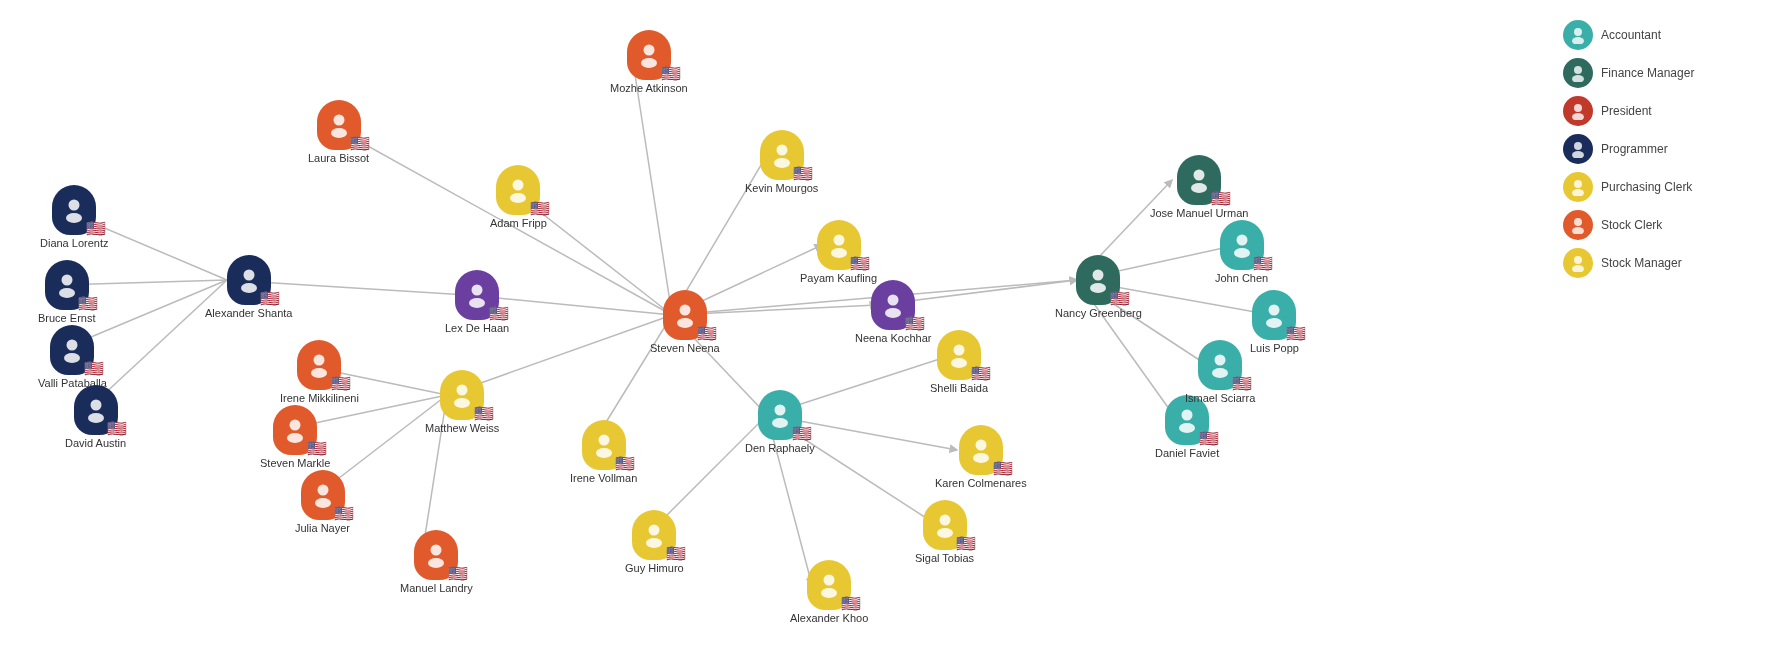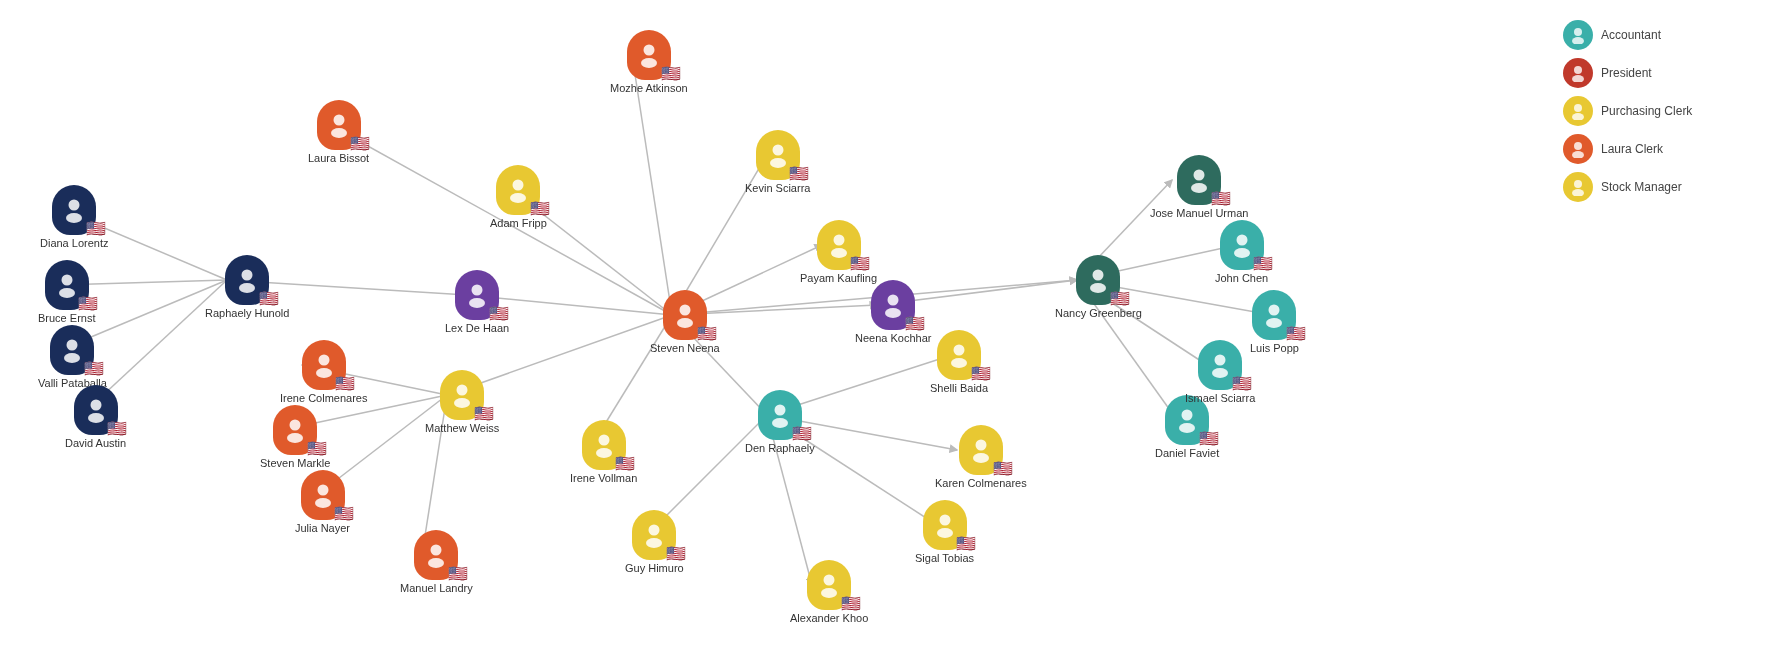--- a/index.html
+++ b/index.html
@@ -158,21 +158,21 @@
       <div class="node-label">Adam Fripp</div>
     </div>
     <div class="node" style="left: 745px; top: 130px;">
       <div class="node-icon" style="background: rgb(232, 200, 50); width: 44px; height: 50px; border-radius: 22px 22px 18px 18px; position: relative; display: flex; align-items: center; justify-content: center;">
         <svg width="24" height="28" viewBox="0 0 24 28" fill="none">
     <circle cx="12" cy="9" r="5.5" fill="white" opacity="0.85"></circle>
     <ellipse cx="12" cy="22" rx="8" ry="5" fill="white" opacity="0.85"></ellipse>
   </svg>
         <span style="position: absolute; bottom: -2px; right: -10px; font-size: 16px; line-height: 1;">🇺🇸</span>
       </div>
-      <div class="node-label">Kevin Sciarra</div>
+      <div class="node-label">Kevin Mourgos</div>
     </div>
     <div class="node" style="left: 800px; top: 220px;">
       <div class="node-icon" style="background: rgb(232, 200, 50); width: 44px; height: 50px; border-radius: 22px 22px 18px 18px; position: relative; display: flex; align-items: center; justify-content: center;">
         <svg width="24" height="28" viewBox="0 0 24 28" fill="none">
     <circle cx="12" cy="9" r="5.5" fill="white" opacity="0.85"></circle>
     <ellipse cx="12" cy="22" rx="8" ry="5" fill="white" opacity="0.85"></ellipse>
   </svg>
         <span style="position: absolute; bottom: -2px; right: -10px; font-size: 16px; line-height: 1;">🇺🇸</span>
       </div>
       <div class="node-label">Payam Kaufling</div>
@@ -198,21 +198,21 @@
       <div class="node-label">Lex De Haan</div>
     </div>
     <div class="node" style="left: 205px; top: 255px;">
       <div class="node-icon" style="background: rgb(26, 45, 90); width: 44px; height: 50px; border-radius: 22px 22px 18px 18px; position: relative; display: flex; align-items: center; justify-content: center;">
         <svg width="24" height="28" viewBox="0 0 24 28" fill="none">
     <circle cx="12" cy="9" r="5.5" fill="white" opacity="0.85"></circle>
     <ellipse cx="12" cy="22" rx="8" ry="5" fill="white" opacity="0.85"></ellipse>
   </svg>
         <span style="position: absolute; bottom: -2px; right: -10px; font-size: 16px; line-height: 1;">🇺🇸</span>
       </div>
-      <div class="node-label">Raphaely Hunold</div>
+      <div class="node-label">Alexander Shanta</div>
     </div>
     <div class="node" style="left: 1055px; top: 255px;">
       <div class="node-icon" style="background: rgb(46, 107, 94); width: 44px; height: 50px; border-radius: 22px 22px 18px 18px; position: relative; display: flex; align-items: center; justify-content: center;">
         <svg width="24" height="28" viewBox="0 0 24 28" fill="none">
     <circle cx="12" cy="9" r="5.5" fill="white" opacity="0.85"></circle>
     <ellipse cx="12" cy="22" rx="8" ry="5" fill="white" opacity="0.85"></ellipse>
   </svg>
         <span style="position: absolute; bottom: -2px; right: -10px; font-size: 16px; line-height: 1;">🇺🇸</span>
       </div>
       <div class="node-label">Nancy Greenberg</div>
@@ -348,21 +348,21 @@
       <div class="node-label">Matthew Weiss</div>
     </div>
     <div class="node" style="left: 280px; top: 340px;">
       <div class="node-icon" style="background: rgb(224, 90, 43); width: 44px; height: 50px; border-radius: 22px 22px 18px 18px; position: relative; display: flex; align-items: center; justify-content: center;">
         <svg width="24" height="28" viewBox="0 0 24 28" fill="none">
     <circle cx="12" cy="9" r="5.5" fill="white" opacity="0.85"></circle>
     <ellipse cx="12" cy="22" rx="8" ry="5" fill="white" opacity="0.85"></ellipse>
   </svg>
         <span style="position: absolute; bottom: -2px; right: -10px; font-size: 16px; line-height: 1;">🇺🇸</span>
       </div>
-      <div class="node-label">Irene Colmenares</div>
+      <div class="node-label">Irene Mikkilineni</div>
     </div>
     <div class="node" style="left: 295px; top: 470px;">
       <div class="node-icon" style="background: rgb(224, 90, 43); width: 44px; height: 50px; border-radius: 22px 22px 18px 18px; position: relative; display: flex; align-items: center; justify-content: center;">
         <svg width="24" height="28" viewBox="0 0 24 28" fill="none">
     <circle cx="12" cy="9" r="5.5" fill="white" opacity="0.85"></circle>
     <ellipse cx="12" cy="22" rx="8" ry="5" fill="white" opacity="0.85"></ellipse>
   </svg>
         <span style="position: absolute; bottom: -2px; right: -10px; font-size: 16px; line-height: 1;">🇺🇸</span>
       </div>
       <div class="node-label">Julia Nayer</div>
@@ -433,45 +433,63 @@
 <div class="legend-item">
       <div class="legend-icon" style="background: rgb(58, 175, 169);">
         <svg width="18" height="18" viewBox="0 0 18 18" fill="none">
     <circle cx="9" cy="6" r="4" fill="white" opacity="0.8"></circle>
     <ellipse cx="9" cy="15" rx="6" ry="4" fill="white" opacity="0.8"></ellipse>
   </svg>
       </div>
       <span style="font-size: 12px; color: rgb(68, 68, 68);">Accountant</span>
     </div>
     <div class="legend-item">
+      <div class="legend-icon" style="background: rgb(46, 107, 94);">
+        <svg width="18" height="18" viewBox="0 0 18 18" fill="none">
+    <circle cx="9" cy="6" r="4" fill="white" opacity="0.8"></circle>
+    <ellipse cx="9" cy="15" rx="6" ry="4" fill="white" opacity="0.8"></ellipse>
+  </svg>
+      </div>
+      <span style="font-size: 12px; color: rgb(68, 68, 68);">Finance Manager</span>
+    </div>
+    <div class="legend-item">
       <div class="legend-icon" style="background: rgb(192, 57, 43);">
         <svg width="18" height="18" viewBox="0 0 18 18" fill="none">
     <circle cx="9" cy="6" r="4" fill="white" opacity="0.8"></circle>
     <ellipse cx="9" cy="15" rx="6" ry="4" fill="white" opacity="0.8"></ellipse>
   </svg>
       </div>
       <span style="font-size: 12px; color: rgb(68, 68, 68);">President</span>
     </div>
     <div class="legend-item">
+      <div class="legend-icon" style="background: rgb(26, 45, 90);">
+        <svg width="18" height="18" viewBox="0 0 18 18" fill="none">
+    <circle cx="9" cy="6" r="4" fill="white" opacity="0.8"></circle>
+    <ellipse cx="9" cy="15" rx="6" ry="4" fill="white" opacity="0.8"></ellipse>
+  </svg>
+      </div>
+      <span style="font-size: 12px; color: rgb(68, 68, 68);">Programmer</span>
+    </div>
+    <div class="legend-item">
       <div class="legend-icon" style="background: rgb(232, 200, 50);">
         <svg width="18" height="18" viewBox="0 0 18 18" fill="none">
     <circle cx="9" cy="6" r="4" fill="white" opacity="0.8"></circle>
     <ellipse cx="9" cy="15" rx="6" ry="4" fill="white" opacity="0.8"></ellipse>
   </svg>
       </div>
       <span style="font-size: 12px; color: rgb(68, 68, 68);">Purchasing Clerk</span>
     </div>
     <div class="legend-item">
       <div class="legend-icon" style="background: rgb(224, 90, 43);">
         <svg width="18" height="18" viewBox="0 0 18 18" fill="none">
     <circle cx="9" cy="6" r="4" fill="white" opacity="0.8"></circle>
     <ellipse cx="9" cy="15" rx="6" ry="4" fill="white" opacity="0.8"></ellipse>
   </svg>
       </div>
-      <span style="font-size: 12px; color: rgb(68, 68, 68);">Laura Clerk</span>
+      <span style="font-size: 12px; color: rgb(68, 68, 68);">Stock Clerk</span>
     </div>
     <div class="legend-item">
       <div class="legend-icon" style="background: rgb(232, 200, 50);">
         <svg width="18" height="18" viewBox="0 0 18 18" fill="none">
     <circle cx="9" cy="6" r="4" fill="white" opacity="0.8"></circle>
     <ellipse cx="9" cy="15" rx="6" ry="4" fill="white" opacity="0.8"></ellipse>
   </svg>
       </div>
       <span style="font-size: 12px; color: rgb(68, 68, 68);">Stock Manager</span>
     </div>

